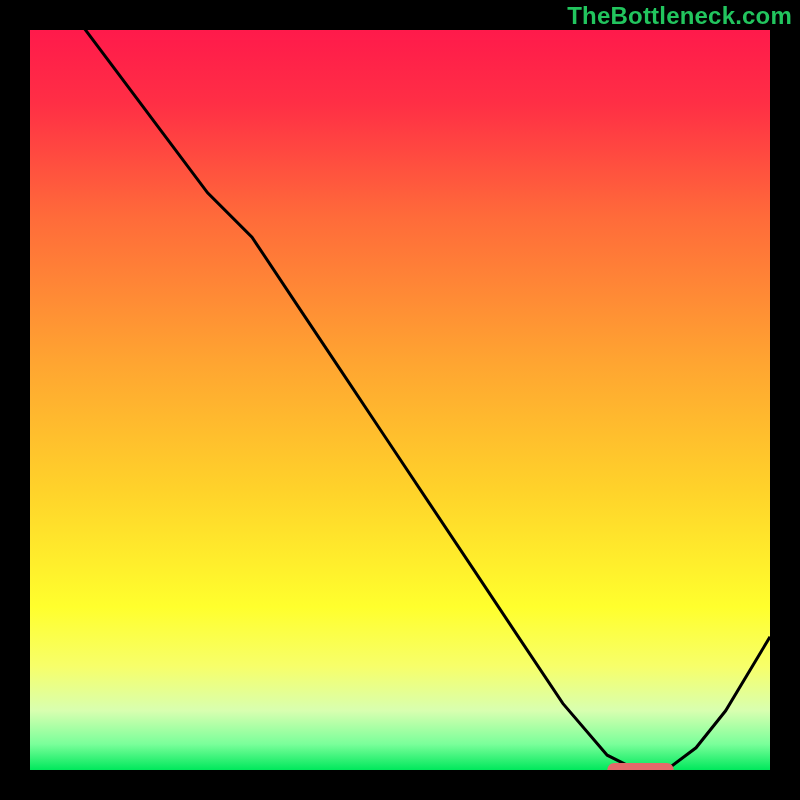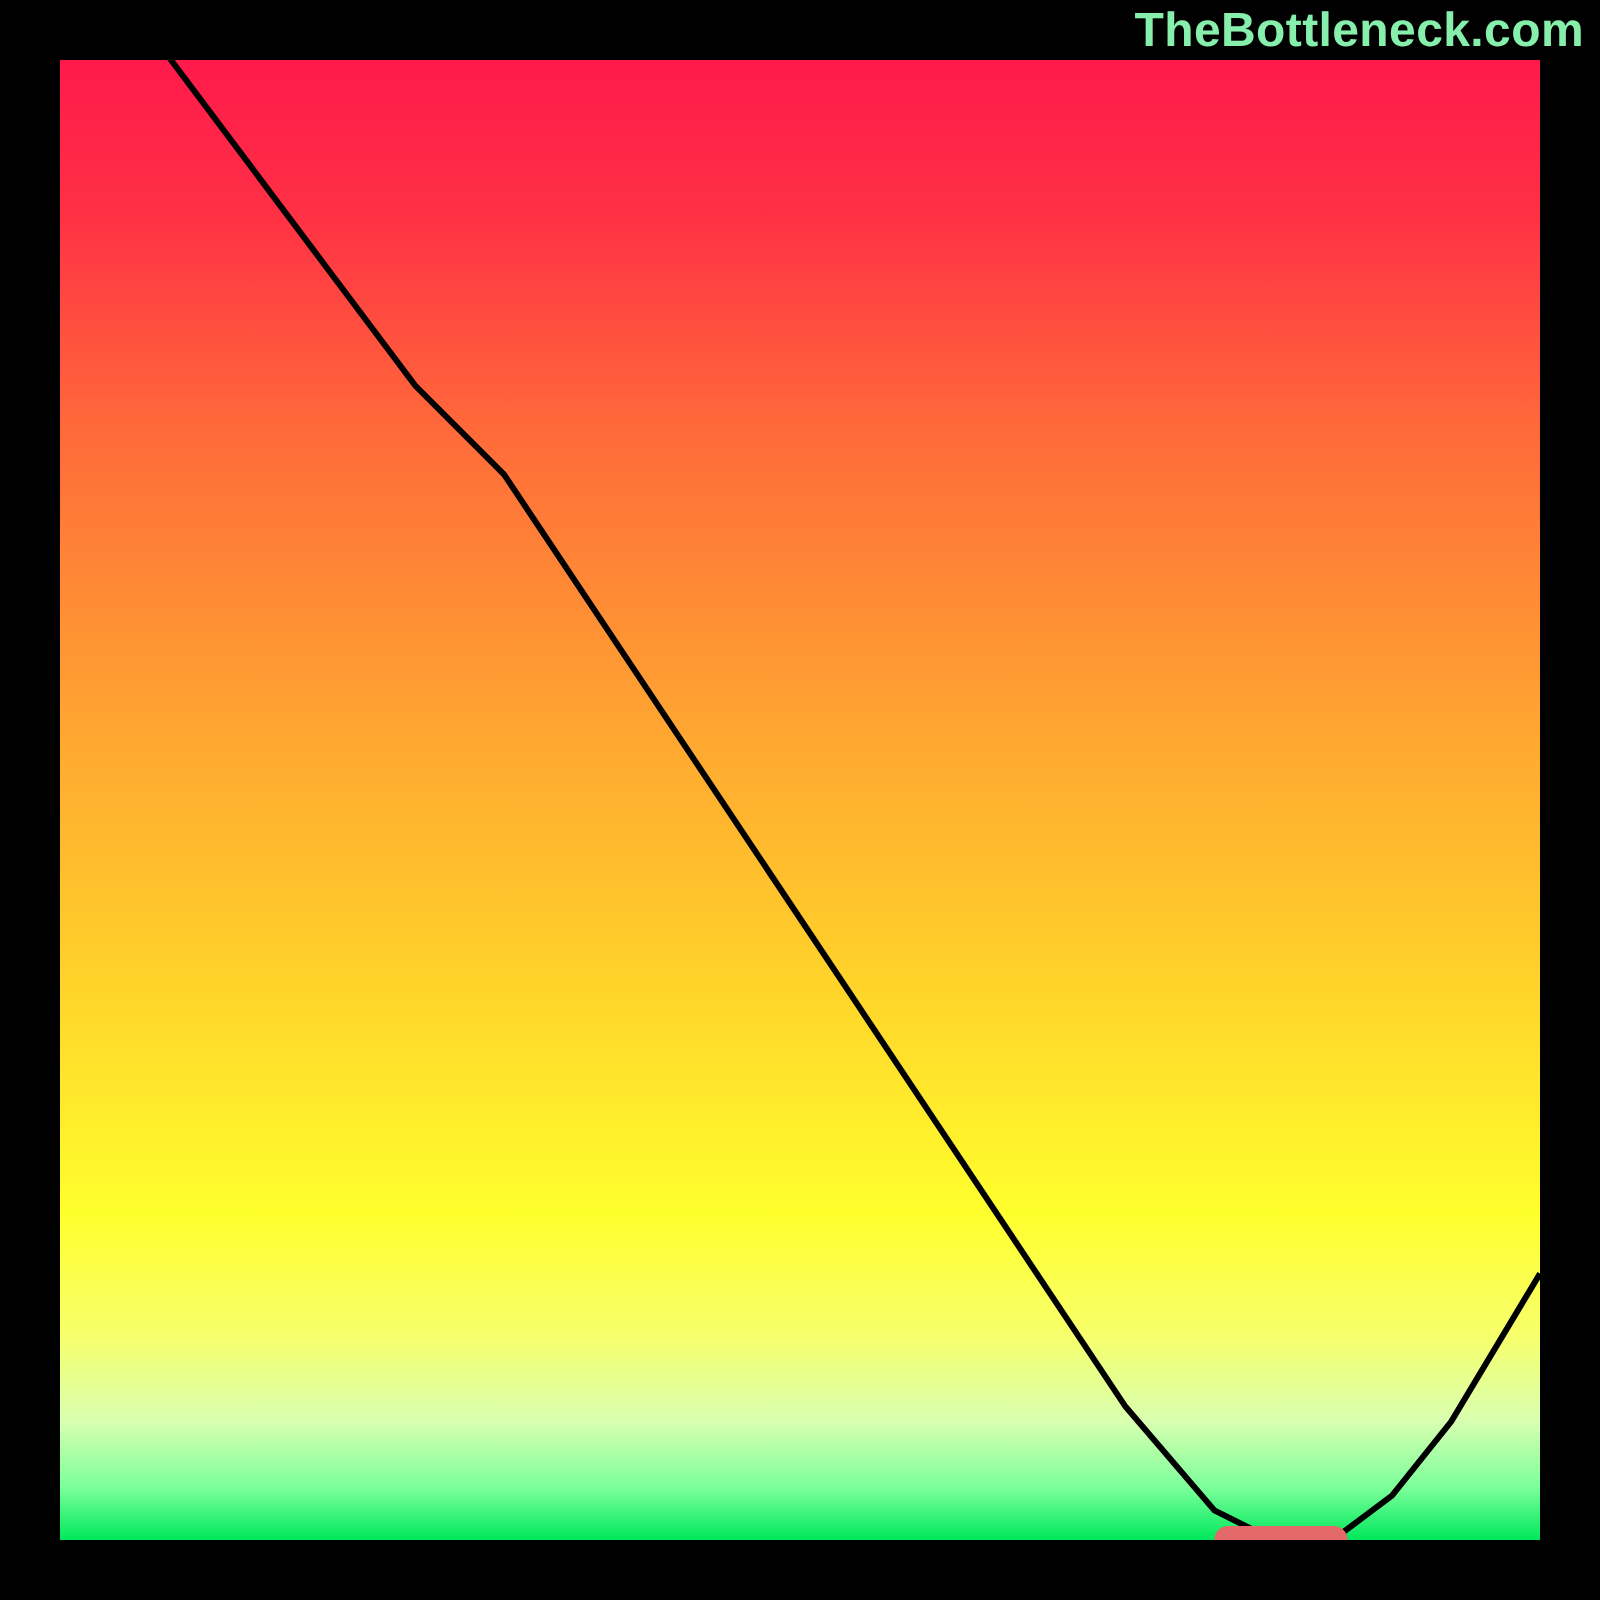--- a/index.html
+++ b/index.html
@@ -14,21 +14,21 @@
   .frame {
     position: relative;
     width: 800px;
     height: 800px;
     background: #000;
   }
   .watermark {
     position: absolute;
     top: 2px;
     right: 8px;
-    color: #86efac;
+    color: #22c55e;
     font-size: 24px;
     font-weight: bold;
     letter-spacing: 0.2px;
     z-index: 10;
   }
   .plot-outer {
     position: absolute;
     left: 30px;
     top: 30px;
     width: 740px;

